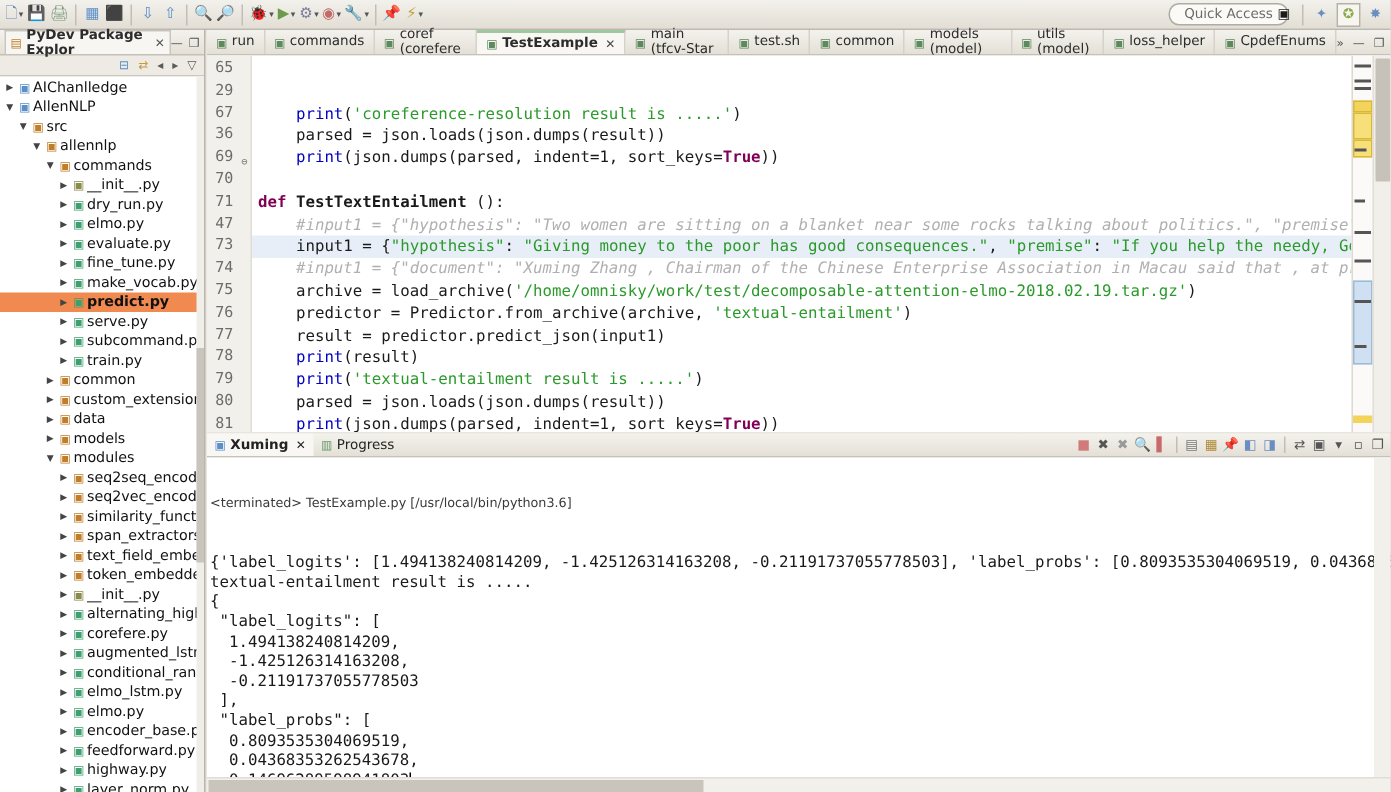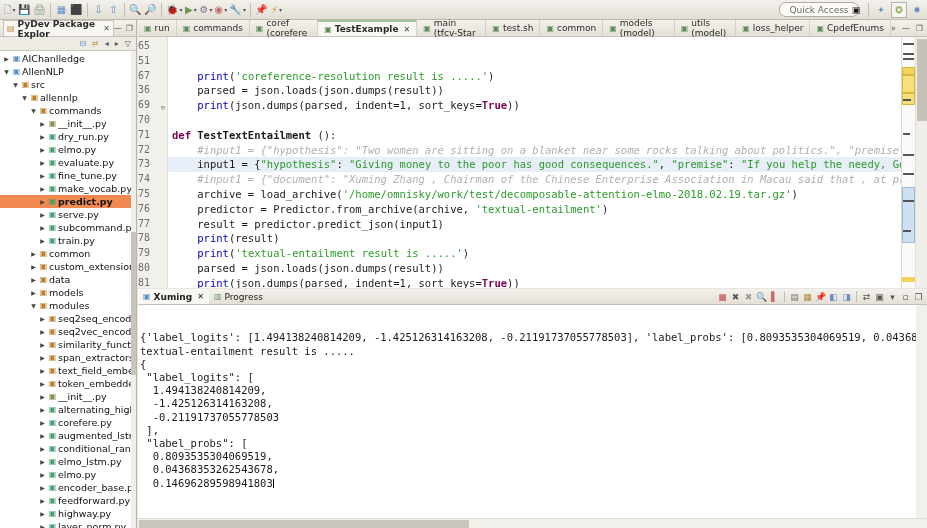--- a/index.html
+++ b/index.html
@@ -120,21 +120,21 @@
   .etab .xg { font-size:8px; margin-left:2px; color:#444; }
   .etab-right { margin-left:auto; display:flex; align-items:center; gap:6px; padding-right:4px; }
   .etab-right span { font-size:8px; color:#555; }
 
   .code-wrap {
     position:absolute; left:0; top:17px; right:0; bottom:0;
     background:#ffffff; display:flex; overflow:hidden;
   }
   .gutter {
     width: 30px; background:#f2f0ea; border-right:1px solid #e0ddd5;
-    text-align:left; padding-top:2px;
+    text-align:center; padding-top:2px;
     font-family:"DejaVu Sans Mono", monospace; font-size:10px; color:#6c6c6c;
     flex: 0 0 30px;
   }
   .gutter div { height:14.8px; line-height:14.8px; padding-right:3px; position:relative; }
   .gutter .fold { position:absolute; right:-1px; top:3px; font-size:7px; color:#777; }
   .code {
     flex:1; padding-top:2px; overflow:hidden; position:relative;
     font-family:"DejaVu Sans Mono", monospace; font-size:10.5px;
     white-space: pre; line-height:14.8px;
   }
@@ -532,27 +532,27 @@
       <div class="etab-right">
         <span>»</span>
         <span>—</span>
         <span>❐</span>
       </div>
     </div>
     <div class="code-wrap">
       <div class="gutter">
         <div id="gutter-slot">
             <div>65</div>
-            <div>51</div>
+            <div>29</div>
             <div>67</div>
             <div>36</div>
             <div>69<span class="fold">⊖</span></div>
             <div>70</div>
             <div>71</div>
-            <div>72</div>
+            <div>47</div>
             <div>73</div>
             <div>74</div>
             <div>75</div>
             <div>76</div>
             <div>77</div>
             <div>78</div>
             <div>79</div>
             <div>80</div>
             <div>81</div>
           </div>
@@ -608,20 +608,21 @@
         <span class="cons-sep"></span>
         <i style="color:#555">⇄</i>
         <i style="color:#555">▣</i>
         <i style="color:#555">▾</i>
         <i style="color:#555">▫</i>
         <i style="color:#555">❐</i>
       </div>
     </div>
 
     <div class="cons-body">
+      <div class="meta">&lt;terminated&gt; TestExample.py [/usr/local/bin/python3.6]</div>
       <div id="cons-slot"><div>{'label_logits': [1.494138240814209, -1.425126314163208, -0.21191737055778503], 'label_probs': [0.8093535304069519, 0.043683532625</div><div>textual-entailment result is .....</div><div>{</div><div> "label_logits": [</div><div>  1.494138240814209,</div><div>  -1.425126314163208,</div><div>  -0.21191737055778503</div><div> ],</div><div> "label_probs": [</div><div>  0.8093535304069519,</div><div>  0.04368353262543678,</div><div>  0.14696289598941803<span class="caret-blk"></span></div></div>
     </div>
     <div class="cons-scroll-v"></div>
     <div class="cons-scroll-h">
       <div class="cons-hthumb"></div>
     </div>
   </div>
 
 </div>
 

